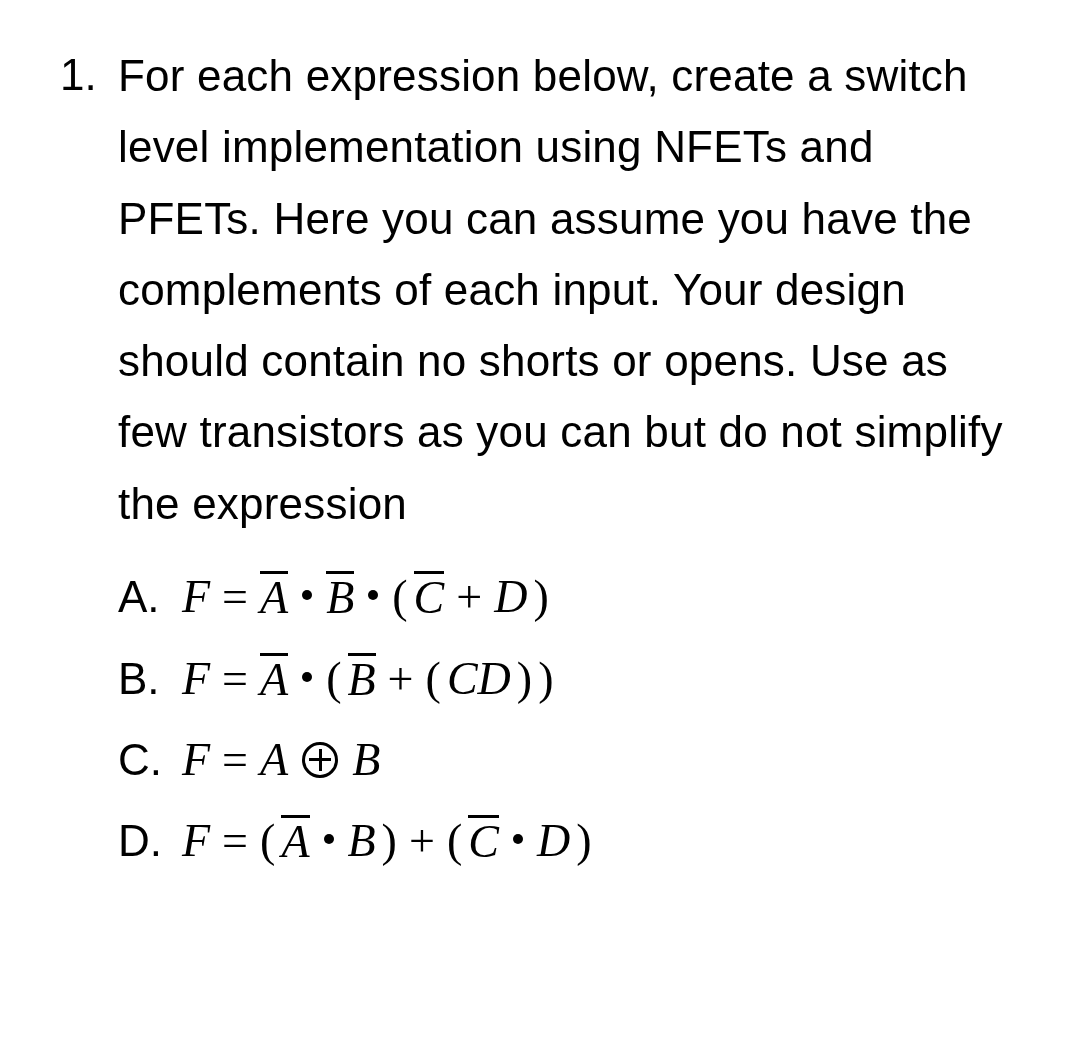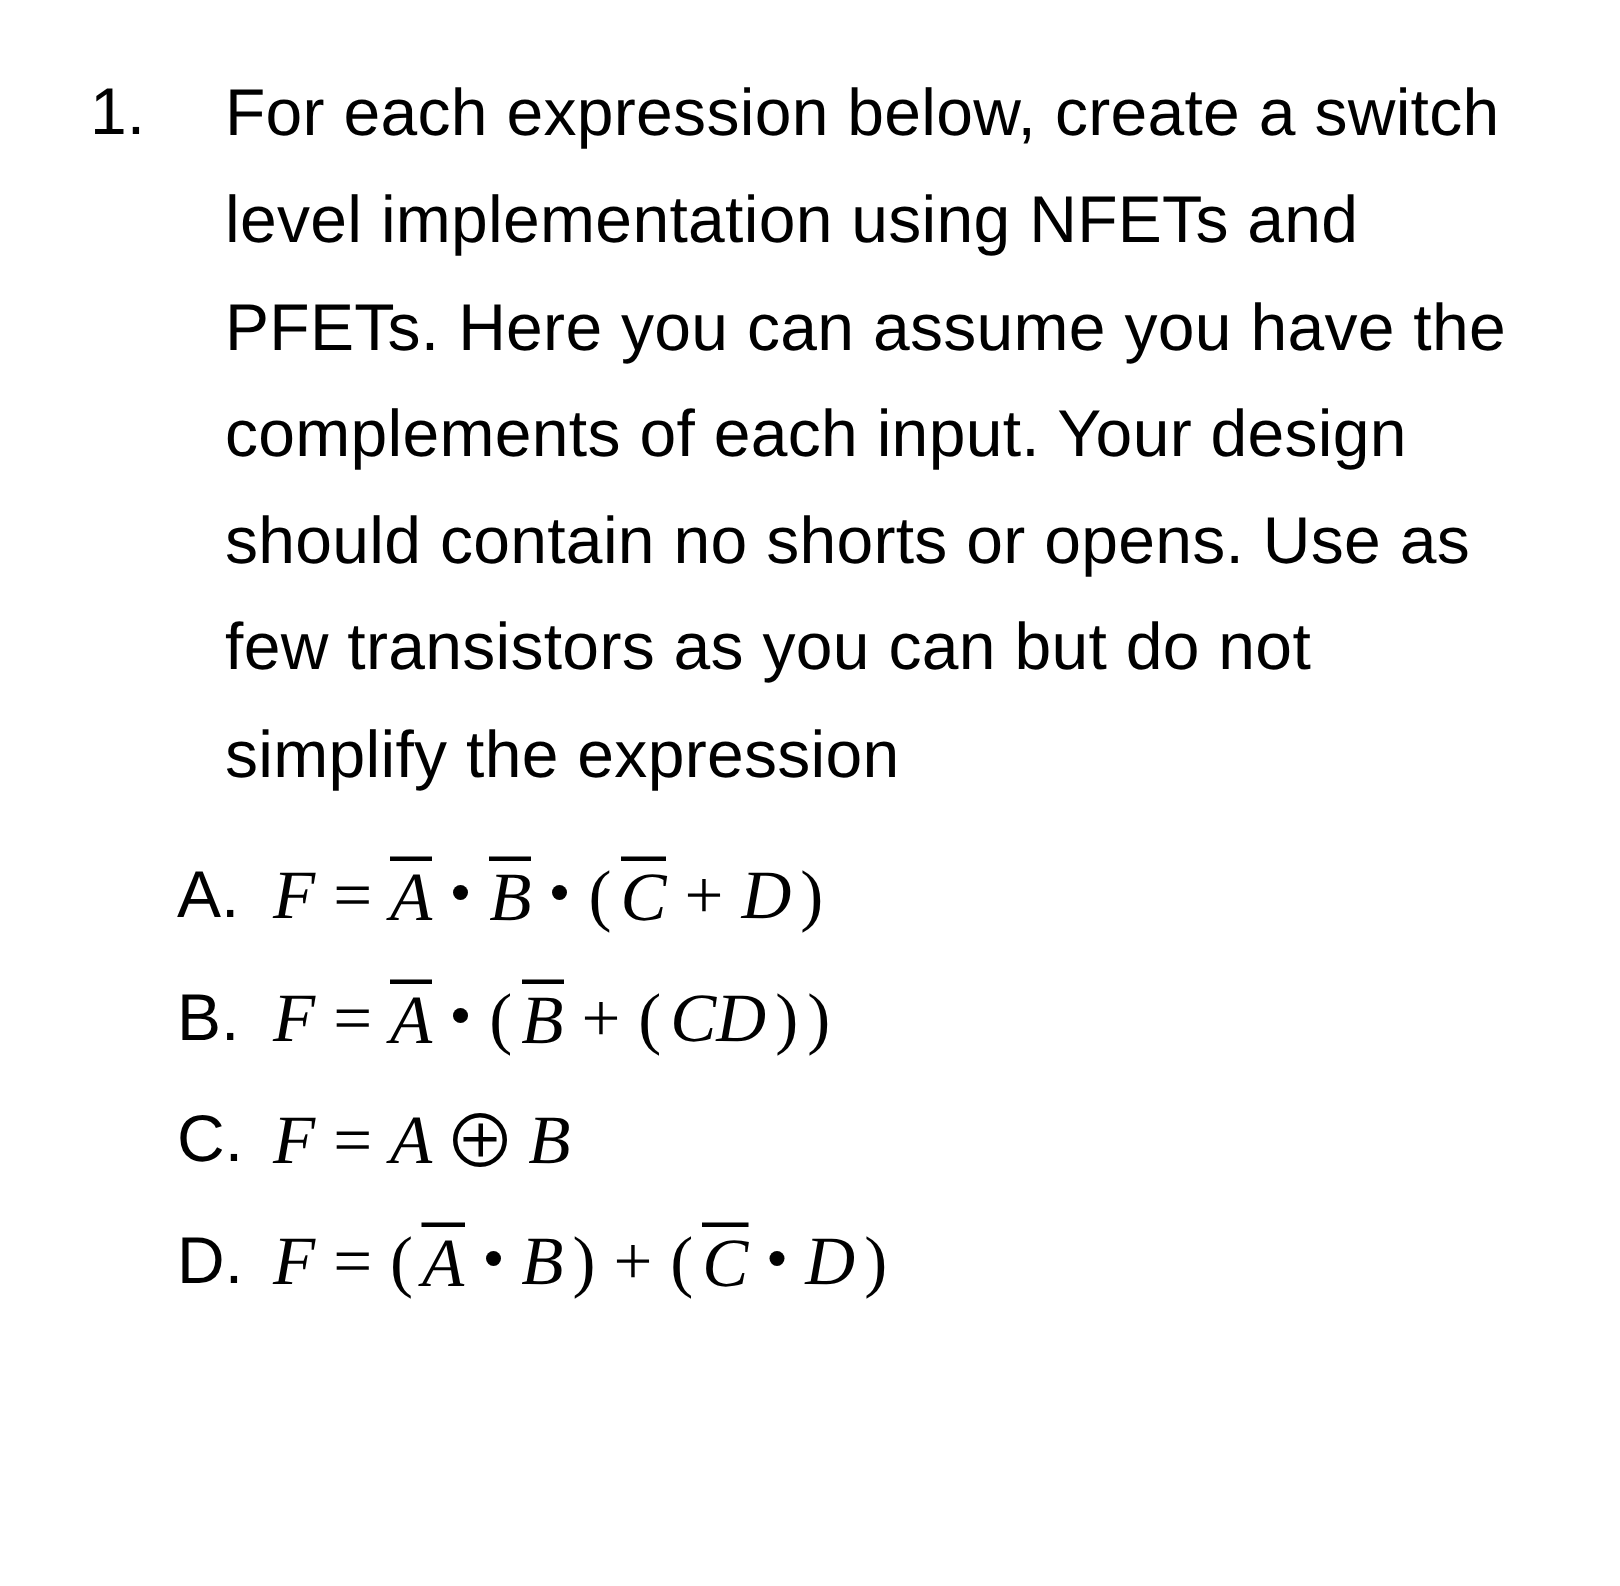--- a/index.html
+++ b/index.html
@@ -26,21 +26,20 @@
     min-width: 58px;
   }
   .problem-body {
     flex: 1;
   }
   .prompt {
     font-size: 44px;
     line-height: 1.62;
     letter-spacing: 0.2px;
     margin-bottom: 24px;
-    margin-left: 32px;
   }
   .options {
     padding-left: 0;
   }
   .option {
     display: flex;
     align-items: center;
     font-size: 44px;
     line-height: 1.0;
     margin: 34px 0;

